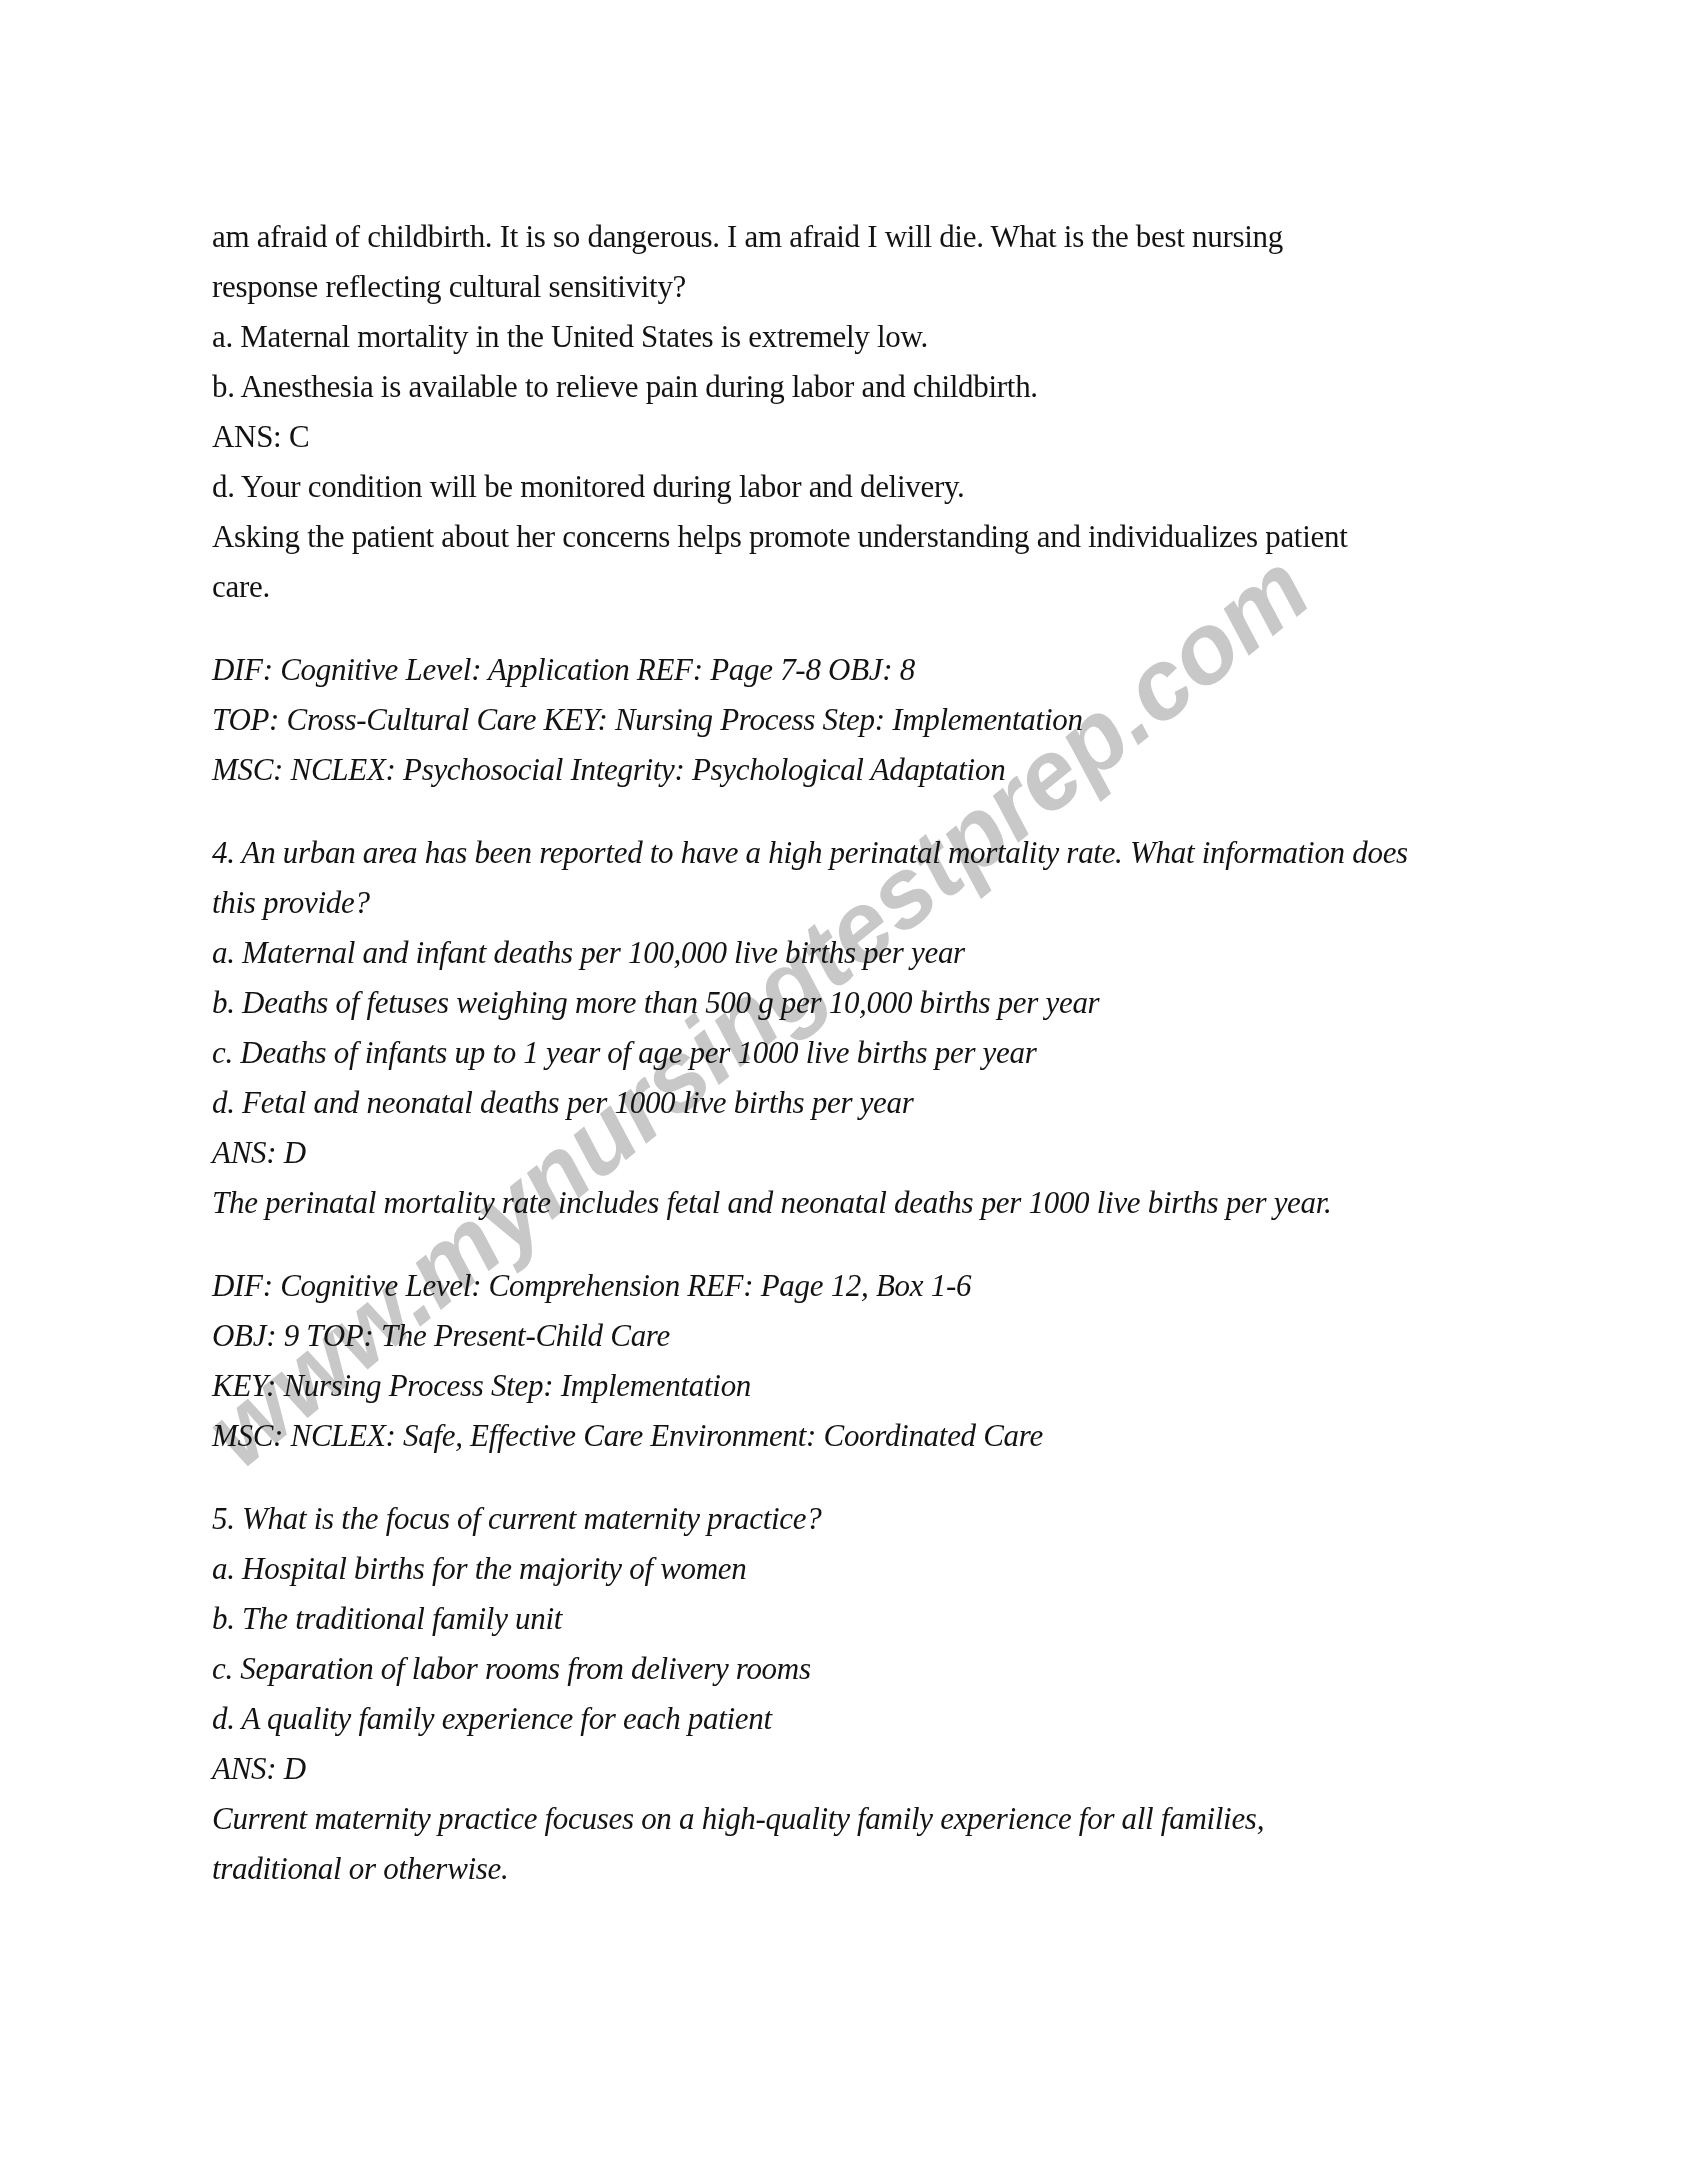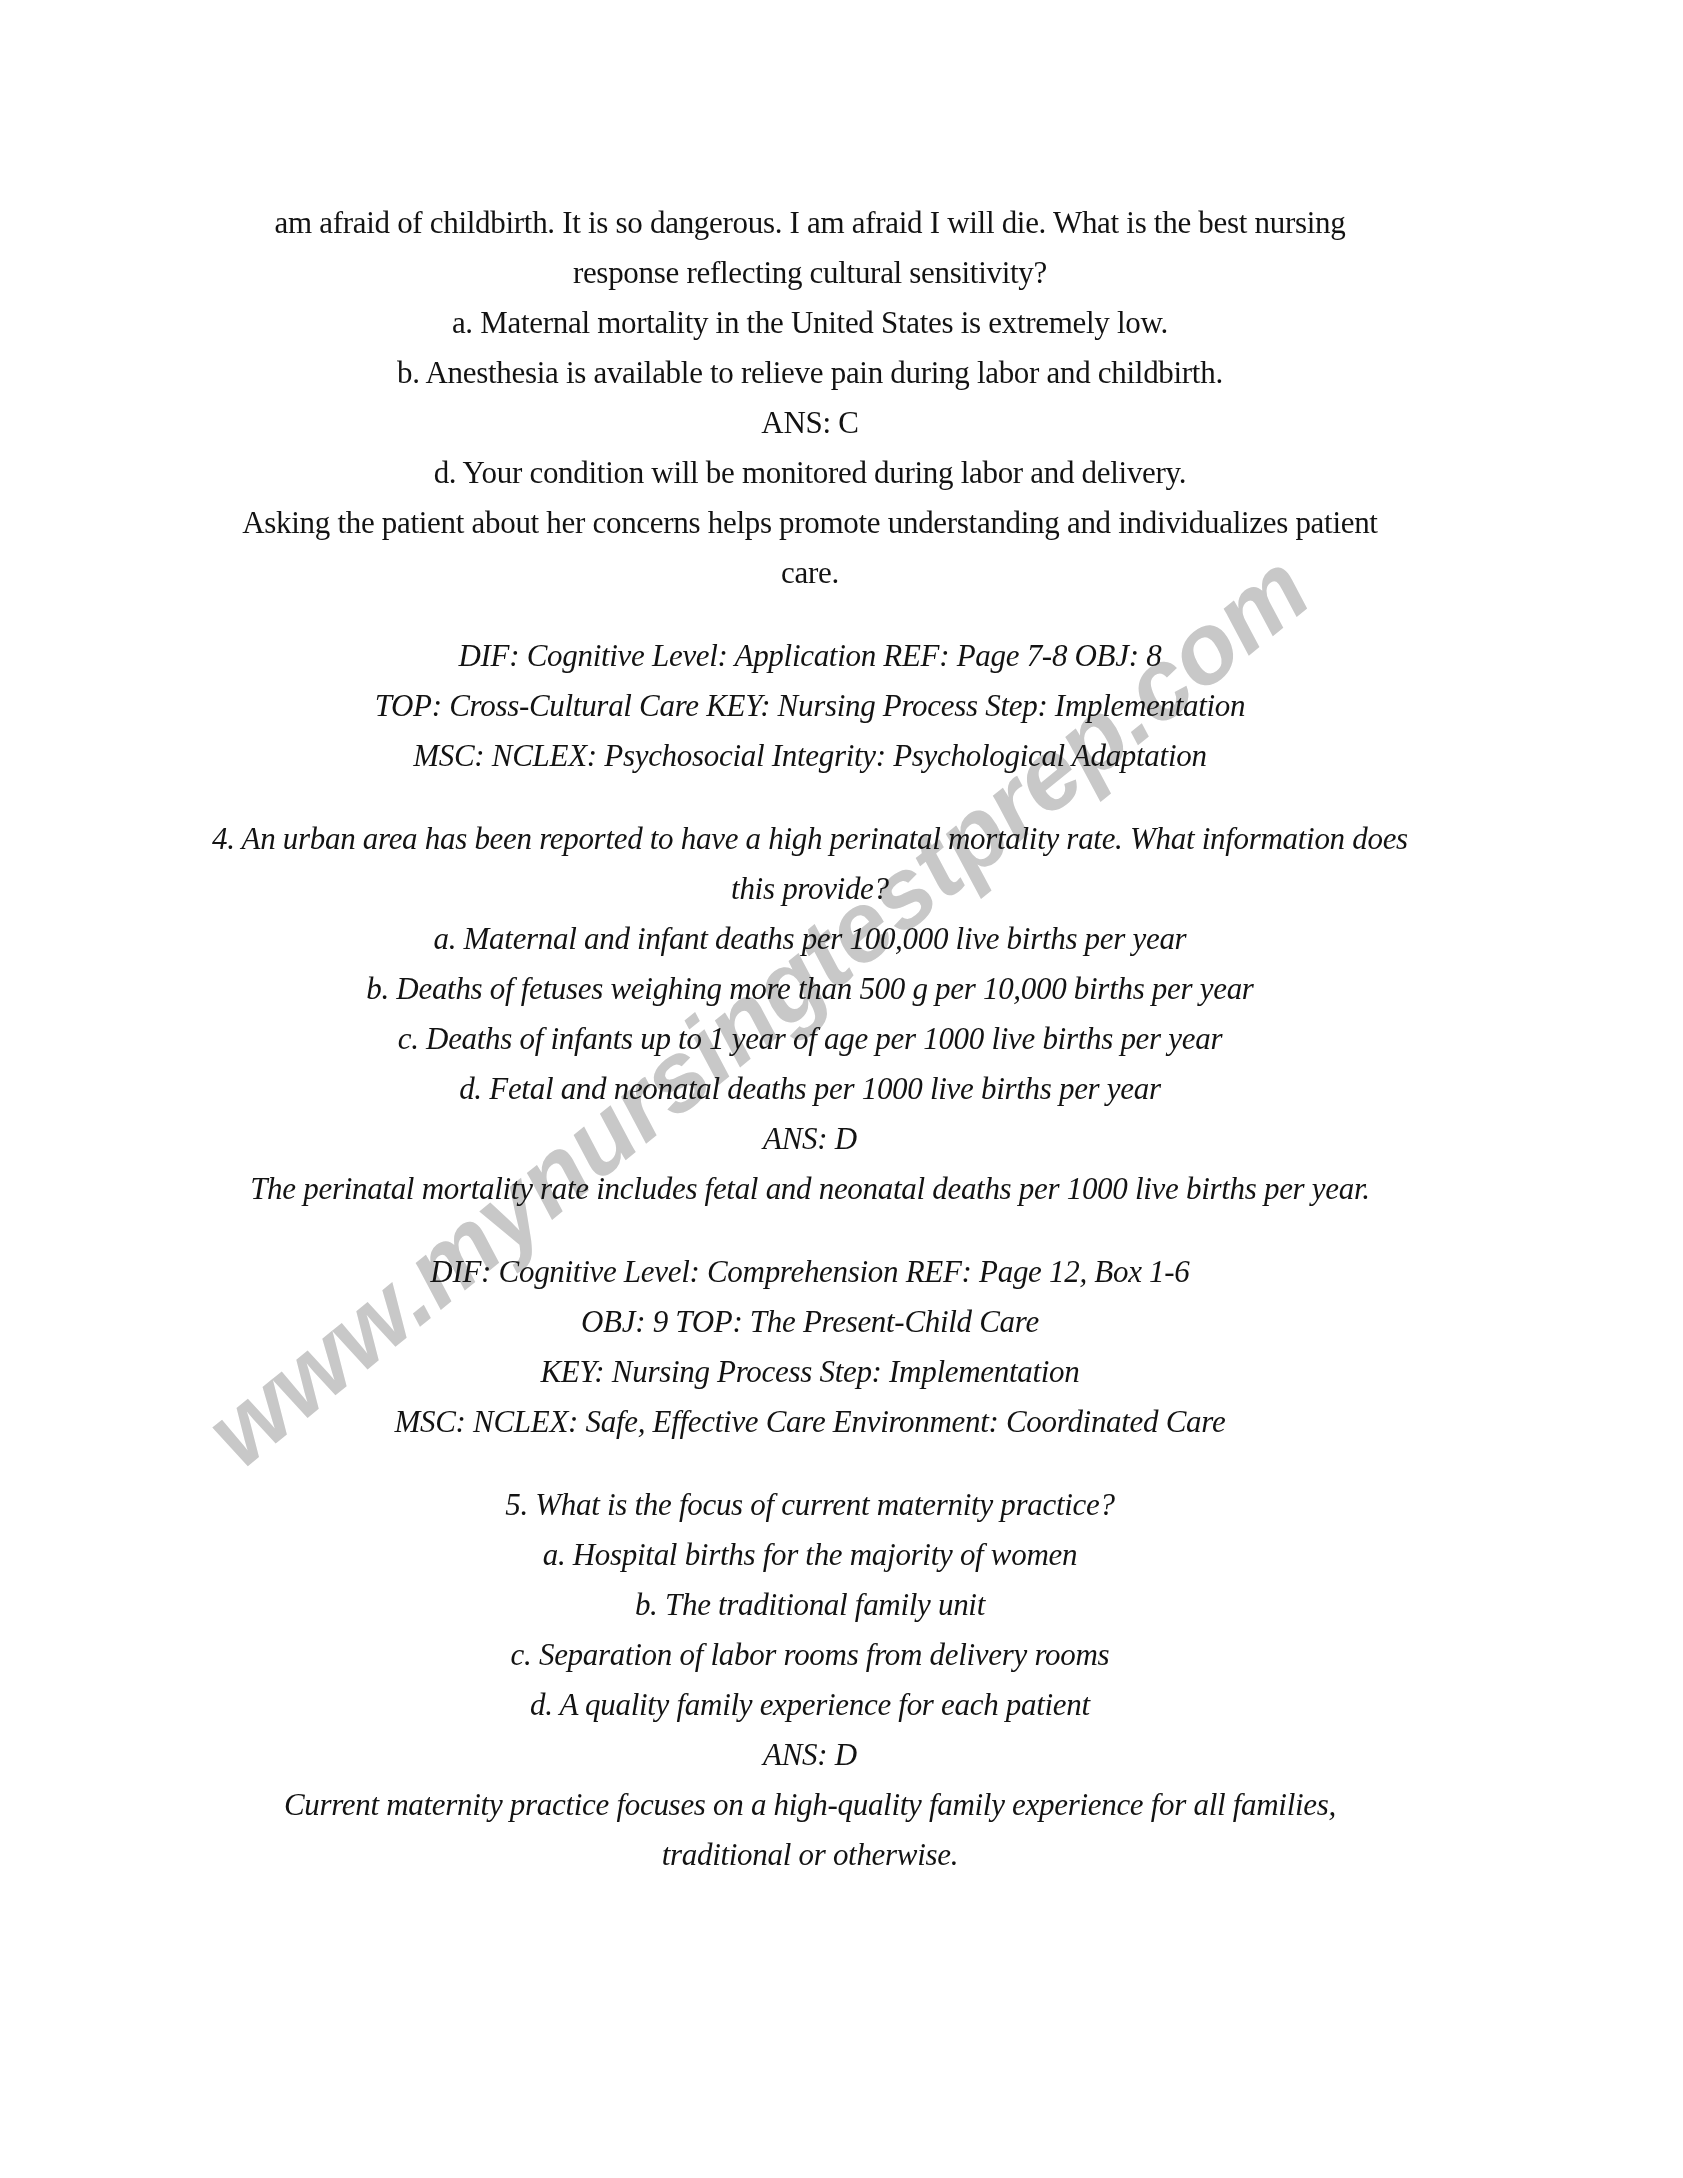--- a/index.html
+++ b/index.html
@@ -29,28 +29,27 @@
     font-size: 99px;
     color: #c8c8c8;
     transform: rotate(-39deg);
     white-space: nowrap;
     user-select: none;
     z-index: 1;
   }
   .content {
     position: absolute;
     left: 212px;
-    top: 198px;
+    top: 212px;
     z-index: 2;
     color: #131313;
     font-size: 31px;
     line-height: 50px;
     letter-spacing: -0.3px;
     white-space: nowrap;
-    text-align: center;
   }
   .block { margin: 0; }
   .block + .block { margin-top: 33px; font-style: italic; }
   .line { height: 50px; }
 </style>
 </head>
 <body>
 
 <div class="page">
   <div class="watermark">www.mynursingtestprep.com</div>

